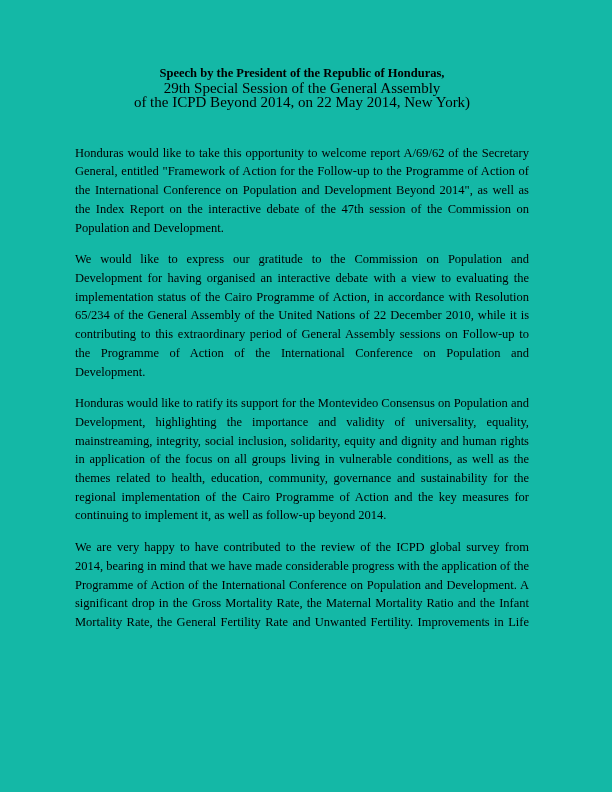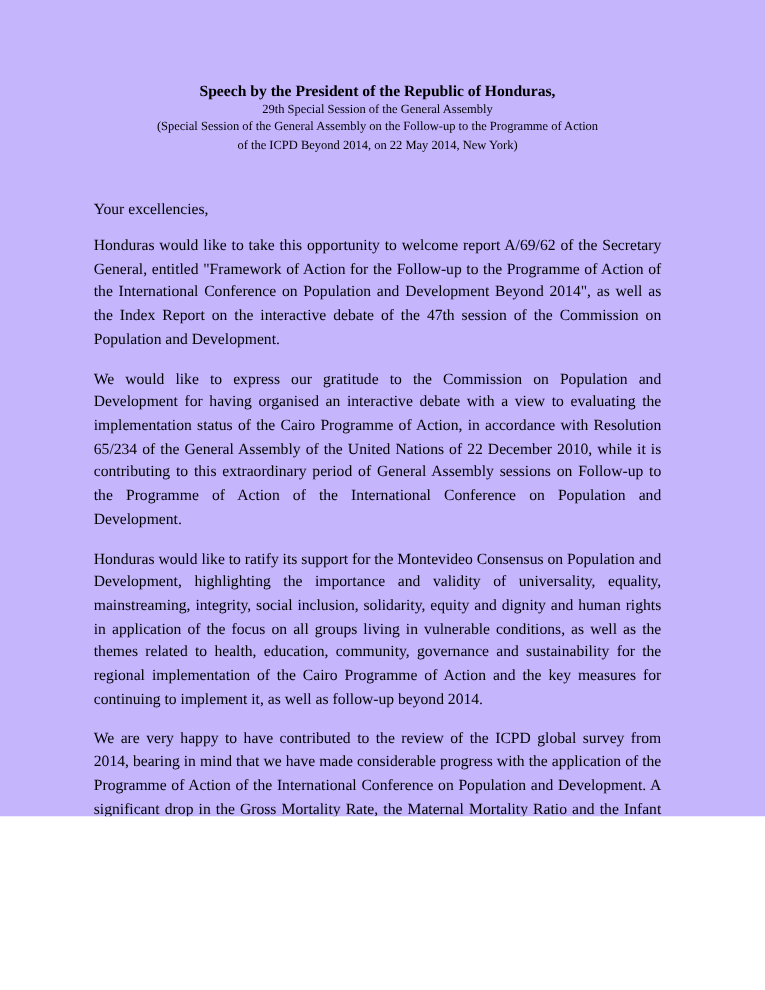--- a/index.html
+++ b/index.html
@@ -9,36 +9,36 @@
   }
   body {
     width: 612px;
     height: 792px;
     font-family: "Liberation Serif", "DejaVu Serif", serif;
     color: #000000;
   }
   .page {
     box-sizing: border-box;
     width: 612px;
-    height: 653px;
+    height: 792px;
     padding: 66px 83px 20px 75px;
     overflow: hidden;
-    background: #c4b5fd;
+    background: #14b8a6;
   }
   .doc-header {
     text-align: center;
     margin: 0 0 34px 0;
   }
   .doc-header .title-line {
     font-size: 12.5px;
     line-height: 14.6px;
     font-weight: bold;
   }
   .doc-header .subtitle-line {
-    font-size: 10px;
+    font-size: 15px;
     line-height: 14.6px;
     font-weight: normal;
   }
   .doc-body p {
     font-size: 12.5px;
     line-height: 18.7px;
     text-align: justify;
     margin: 0 0 13px 0;
   }
   .doc-body p.salutation {
@@ -52,25 +52,23 @@
   }
 </style>
 </head>
 <body>
 
 <div class="page">
 
   <div class="doc-header">
     <div class="title-line">Speech by the President of the Republic of Honduras,</div>
     <div class="subtitle-line">29th Special Session of the General Assembly</div>
-    <div class="subtitle-line">(Special Session of the General Assembly on the Follow-up to the Programme of Action</div>
     <div class="subtitle-line">of the ICPD Beyond 2014, on 22 May 2014, New York)</div>
   </div>
 
   <div class="doc-body">
-    <p class="salutation">Your excellencies,</p>
     <p>Honduras would like to take this opportunity to welcome report A/69/62 of the Secretary General, entitled "Framework of Action for the Follow-up to the Programme of Action of the International Conference on Population and Development Beyond 2014", as well as the Index Report on the interactive debate of the 47th session of the Commission on Population and Development.</p>
     <p>We would like to express our gratitude to the Commission on Population and Development for having organised an interactive debate with a view to evaluating the implementation status of the Cairo Programme of Action, in accordance with Resolution 65/234 of the General Assembly of the United Nations of 22 December 2010, while it is contributing to this extraordinary period of General Assembly sessions on Follow-up to the Programme of Action of the International Conference on Population and Development.</p>
     <p>Honduras would like to ratify its support for the Montevideo Consensus on Population and Development, highlighting the importance and validity of universality, equality, mainstreaming, integrity, social inclusion, solidarity, equity and dignity and human rights in application of the focus on all groups living in vulnerable conditions, as well as the themes related to health, education, community, governance and sustainability for the regional implementation of the Cairo Programme of Action and the key measures for continuing to implement it, as well as follow-up beyond 2014.</p>
     <p class="continued">We are very happy to have contributed to the review of the ICPD global survey from 2014, bearing in mind that we have made considerable progress with the application of the Programme of Action of the International Conference on Population and Development.  A significant drop in the Gross Mortality Rate, the Maternal Mortality Ratio and the Infant Mortality Rate, the General Fertility Rate and Unwanted Fertility. Improvements in Life</p>
   </div>
 
 </div>
 
 </body></html>

